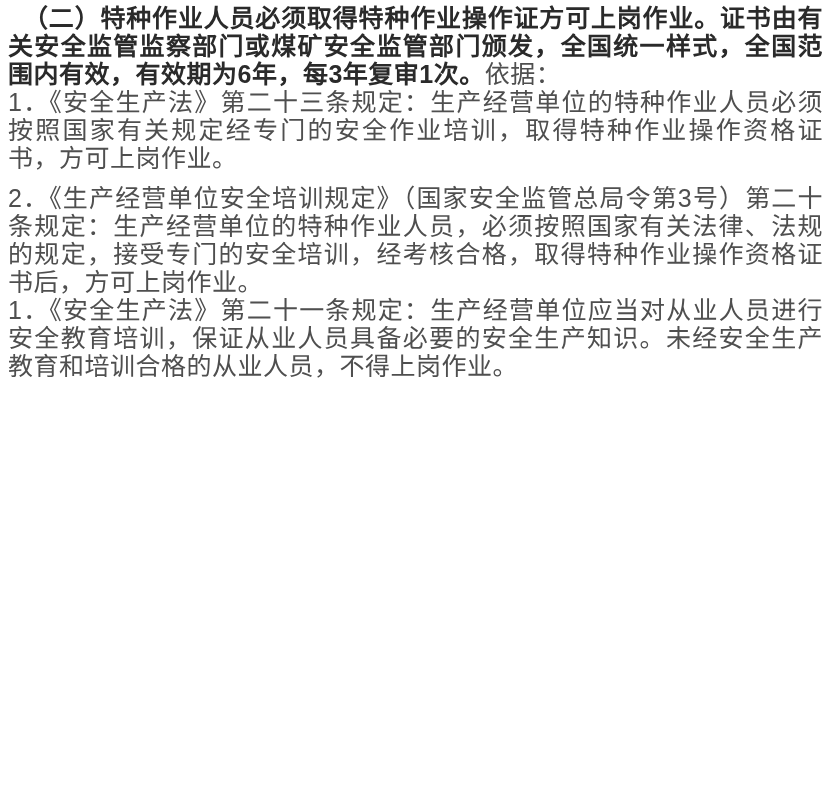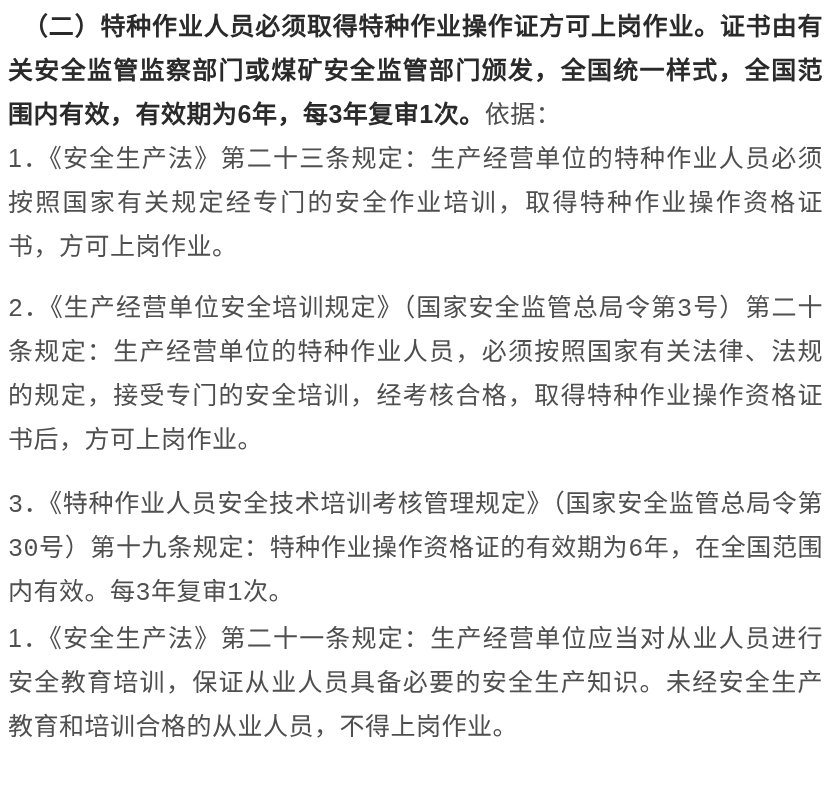--- a/index.html
+++ b/index.html
@@ -19,29 +19,28 @@
     font-family: "Liberation Sans", "DejaVu Sans", sans-serif;
   }
   .doc {
     box-sizing: border-box;
     width: 831px;
     padding: 4px 8px 10px 8px;
   }
   .block {
     margin: 0;
     font-size: 25px;
-    line-height: 44px;
+    line-height: 28px;
     color: var(--body-text);
     text-align: justify;
     text-justify: inter-ideograph;
     letter-spacing: 0.5px;
   }
   .block.gap {
-    margin-top: 20px;
-    font-family: Liberation Mono, monospace;
+    margin-top: 12px;
   }
   .block.indent {
     text-indent: 0.6em;
   }
   .seg-bold {
     font-weight: 700;
     color: var(--heading-text);
   }
   .seg-regular {
     font-weight: 400;
@@ -49,16 +48,15 @@
   }
 </style>
 </head>
 <body>
 
 <main class="doc">
   <article>
       <p class="block heading indent"><span class="seg-bold">（二）特种作业人员必须取得特种作业操作证方可上岗作业。证书由有关安全监管监察部门或煤矿安全监管部门颁发，全国统一样式，全国范围内有效，有效期为6年，每3年复审1次。</span><span class="seg-regular">依据：</span></p>
       <p class="block body"><span class="seg-regular">1．《安全生产法》第二十三条规定：生产经营单位的特种作业人员必须按照国家有关规定经专门的安全作业培训，取得特种作业操作资格证书，方可上岗作业。</span></p>
       <p class="block body gap"><span class="seg-regular">2．《生产经营单位安全培训规定》（国家安全监管总局令第3号）第二十条规定：生产经营单位的特种作业人员，必须按照国家有关法律、法规的规定，接受专门的安全培训，经考核合格，取得特种作业操作资格证书后，方可上岗作业。</span></p>
-      <p class="block body gap"><span class="seg-regular">3．《特种作业人员安全技术培训考核管理规定》（国家安全监管总局令第30号）第十九条规定：特种作业操作资格证的有效期为6年，在全国范围内有效。每3年复审1次。</span></p>
       <p class="block body"><span class="seg-regular">1．《安全生产法》第二十一条规定：生产经营单位应当对从业人员进行安全教育培训，保证从业人员具备必要的安全生产知识。未经安全生产教育和培训合格的从业人员，不得上岗作业。</span></p>
     </article>
 </main>
 
 </body></html>

